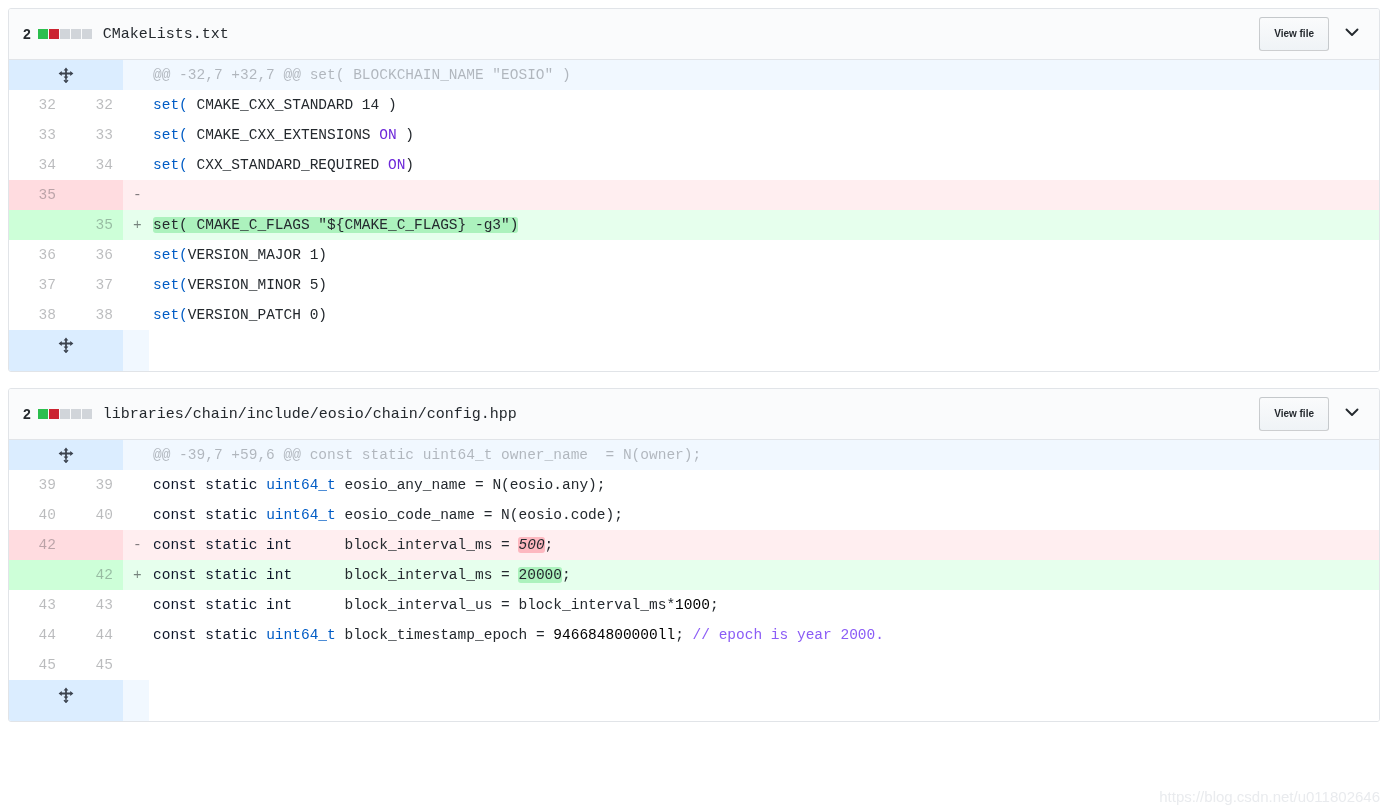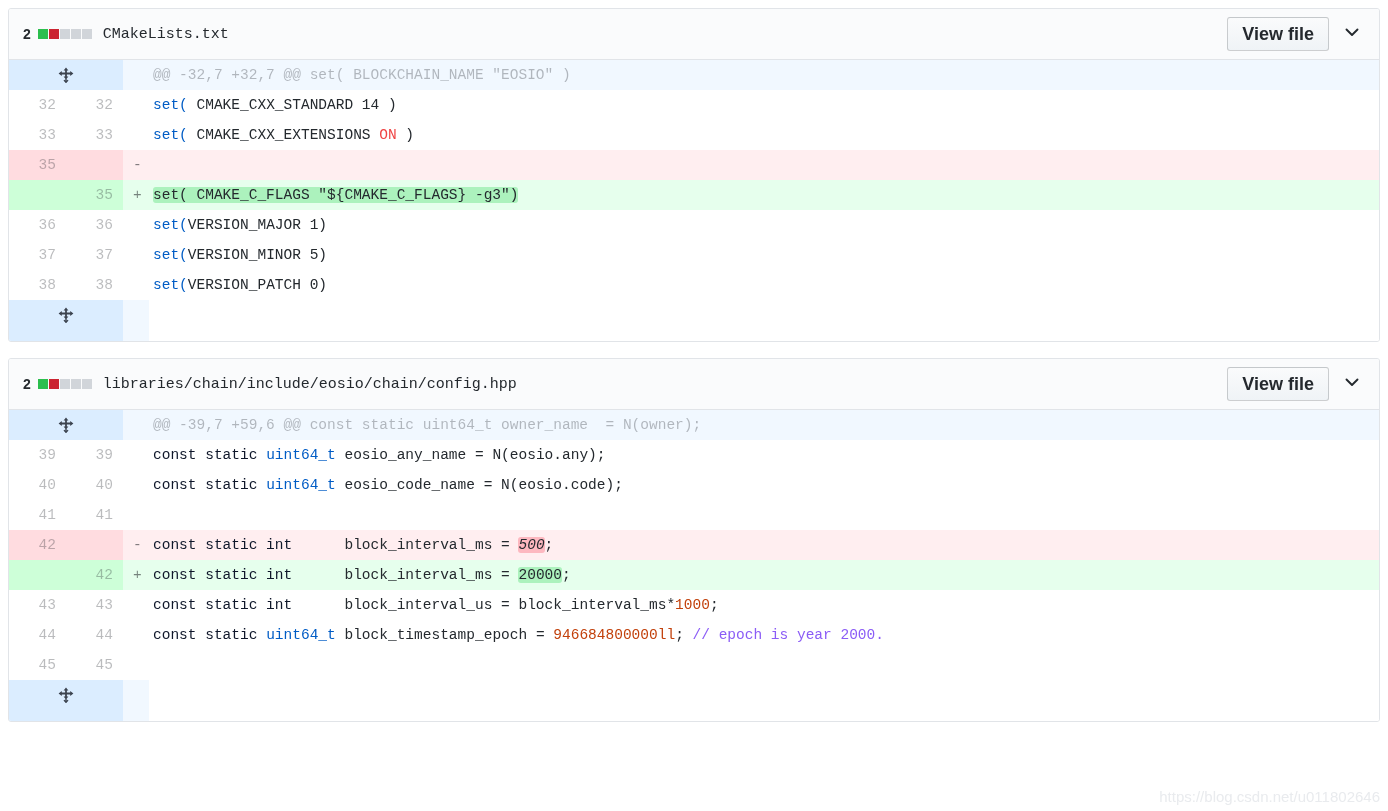--- a/index.html
+++ b/index.html
@@ -67,21 +67,21 @@
     font-size: 15px;
     color: #24292e;
     letter-spacing: 0;
     text-align: right;
   }
 
   .header-spacer { flex: 1 1 auto; }
 
   .view-file-btn {
     font-family: "Liberation Sans", sans-serif;
-    font-size: 18px;
+    font-size: 10px;
     font-weight: 600;
     color: #24292e;
     background: linear-gradient(#fafbfc, #eff3f6);
     border: 1px solid rgba(27,31,35,0.2);
     border-radius: 3px;
     padding: 7px 14px;
     line-height: 18px;
     cursor: pointer;
   }
 
@@ -169,22 +169,22 @@
   
   tr.add td.num { background: #cdffd8; }
   tr.add td.marker, tr.add td.code { background: #e6ffed; }
 
   
   .hl-del { background: #fdb8c0; border-radius: 0.2em; font-style: italic; }
   .hl-add { background: #acf2bd; border-radius: 0.2em; }
 
   
   .tok-fn   { color: #005cc5; }
-  .tok-kw   { color: #ef4444; font-family: Liberation Mono, monospace; }
-  .tok-num  { color: #c2410c; }
+  .tok-kw   { color: #6d28d9; font-family: Liberation Mono, monospace; }
+  .tok-num  { color: #000000; }
   .tok-cmt  { color: #8b5cf6; }
   .tok-const{ color: #0f172a; }
 
   
   tr.tail td.num { background: #dbedff; text-align: center; padding-left:0; padding-right:0; }
   tr.tail td.marker { background: #f1f8ff; }
   tr.tail td.code { background: #ffffff; height: 35px; }
 
   
   .watermark {
@@ -251,20 +251,26 @@
           <td class="code"><span class="tok-fn">set(</span> CMAKE_CXX_STANDARD 14 )</td>
         </tr>
 
         <tr class="ctx">
           <td class="num">33</td>
           <td class="num">33</td>
           <td class="marker"></td>
           <td class="code"><span class="tok-fn">set(</span> CMAKE_CXX_EXTENSIONS <span class="tok-kw">ON</span> )</td>
         </tr>
 
+        <tr class="ctx">
+          <td class="num">34</td>
+          <td class="num">34</td>
+          <td class="marker"></td>
+          <td class="code"><span class="tok-fn">set(</span> CXX_STANDARD_REQUIRED <span class="tok-kw">ON</span>)</td>
+        </tr>
 
         <tr class="del">
           <td class="num">35</td>
           <td class="num"></td>
           <td class="marker">-</td>
           <td class="code"></td>
         </tr>
 
         <tr class="add">
           <td class="num"></td>
@@ -361,26 +367,20 @@
           <td class="code"><span class="tok-const">const static</span> <span class="tok-fn">uint64_t</span> eosio_any_name = N(eosio.any);</td>
         </tr>
 
         <tr class="ctx">
           <td class="num">40</td>
           <td class="num">40</td>
           <td class="marker"></td>
           <td class="code"><span class="tok-const">const static</span> <span class="tok-fn">uint64_t</span> eosio_code_name = N(eosio.code);</td>
         </tr>
 
-        <tr class="ctx">
-          <td class="num">41</td>
-          <td class="num">41</td>
-          <td class="marker"></td>
-          <td class="code"></td>
-        </tr>
 
         <tr class="del">
           <td class="num">42</td>
           <td class="num"></td>
           <td class="marker">-</td>
           <td class="code"><span class="tok-const">const static int</span>      block_interval_ms = <span class="hl-del">500</span>;</td>
         </tr>
 
         <tr class="add">
           <td class="num"></td>

